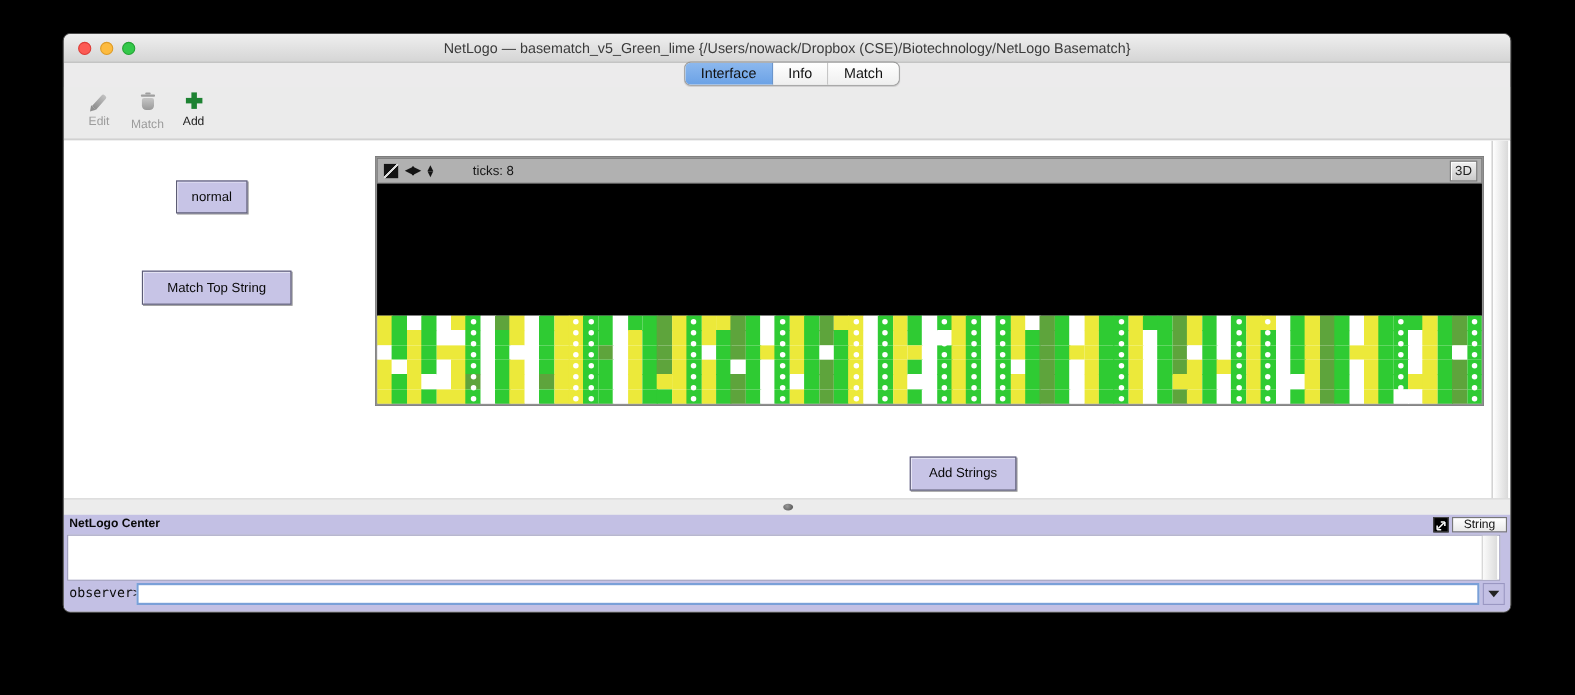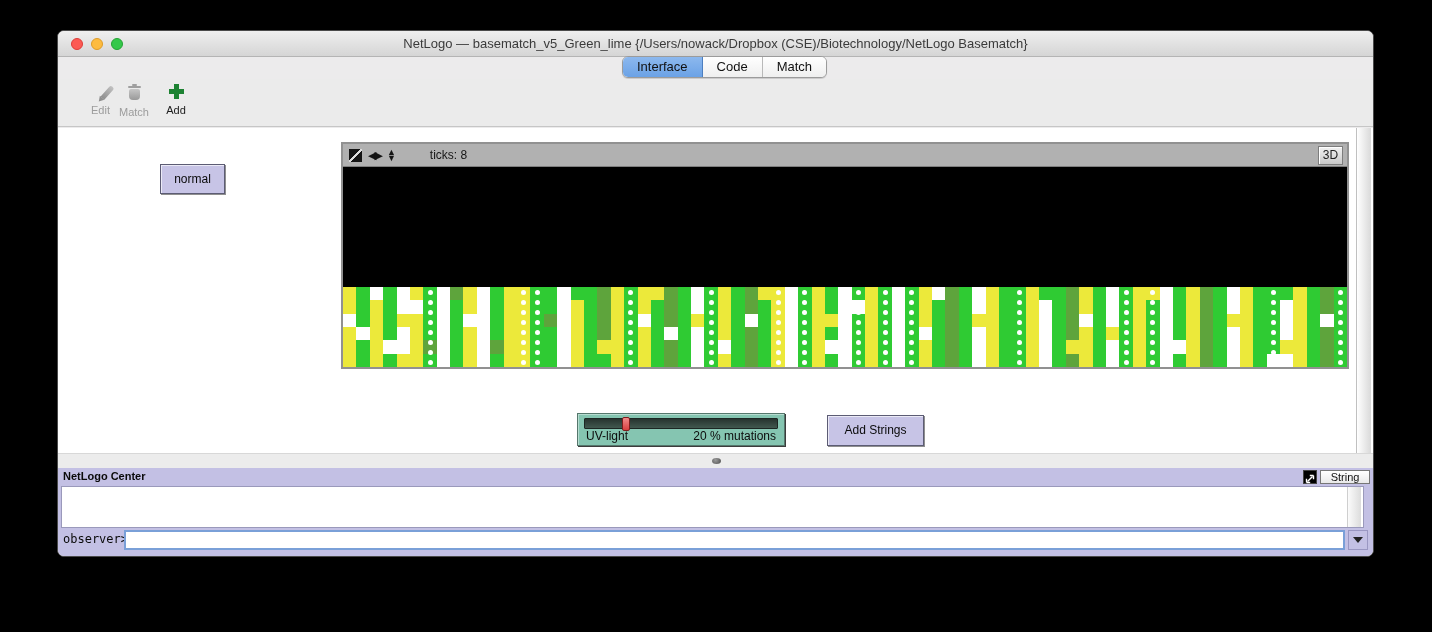--- a/index.html
+++ b/index.html
@@ -121,27 +121,27 @@
         <span class="tl red"></span>
         <span class="tl yellow"></span>
         <span class="tl green"></span>
       </div>
       <div class="title">NetLogo — basematch_v5_Green_lime {/Users/nowack/Dropbox (CSE)/Biotechnology/NetLogo Basematch}</div>
     </div>
 
     <div class="tabrow">
       <div class="segmented">
         <div class="seg selected">Interface</div>
-        <div class="seg">Code</div>
+        <div class="seg">Info</div>
         <div class="seg last">Match</div>
       </div>
     </div>
 
     <div class="toolbar">
-      <div class="tool-group" style="left:12px; width:40px;text-align:right;">
+      <div class="tool-group" style="left:12px; width:40px;">
         <span class="pencil-icon"></span>
         <div class="tool-label">Edit</div>
       </div>
       <div class="tool-group" style="left:52px; width:48px;">
         <span class="trash-icon"><span class="handle"></span><span class="lid"></span><span class="bin"></span></span>
         <div class="tool-label">Match</div>
       </div>
       <div class="tool-group" style="left:100px; width:36px;">
         <span class="plus-icon"></span>
         <div class="tool-label enabled">Add</div>
@@ -174,20 +174,21 @@
       </div>
 
       <div class="vsep" style="left:548px;"></div>
 
       <div class="settings-btn">Settings...</div>
     </div>
 
     <div class="main">
 
       <div class="nl-button btn-setup">normal</div>
+      <div class="nl-button btn-match-top">Match Top String</div>
 
       <div class="view">
         <div class="view-header">
           <span class="diag-icon"></span>
           <span class="lr-icon">◀▶</span>
           <span class="ud-icon">
             <span>▲</span>
             <span>▼</span>
           </span>
           <span class="ticks-label">ticks: 8</span>
@@ -761,27 +762,20 @@
             <div class="dot" style="left: 994.807px; top: 12.5px;"></div>
             <div class="dot" style="left: 994.807px; top: 22.5px;"></div>
             <div class="dot" style="left: 994.807px; top: 32.5px;"></div>
             <div class="dot" style="left: 994.807px; top: 42.5px;"></div>
             <div class="dot" style="left: 994.807px; top: 52.5px;"></div>
             <div class="dot" style="left: 994.807px; top: 62.5px;"></div>
             <div class="dot" style="left: 994.807px; top: 72.5px;"></div>
           </div>
       </div>
 
-      <div class="uv-slider">
-        <div class="uv-track">
-          <div class="uv-knob" id="uv-knob" style="left: 36.8px;"></div>
-        </div>
-        <div class="uv-name">UV-light</div>
-        <div class="uv-value">20 % mutations</div>
-      </div>
 
       <div class="nl-button btn-add-string">Add Strings</div>
 
       <div class="scrollbar-v">
         <div class="sb-arrows">
           <span>▲</span>
           <span>▼</span>
         </div>
       </div>
     </div>

